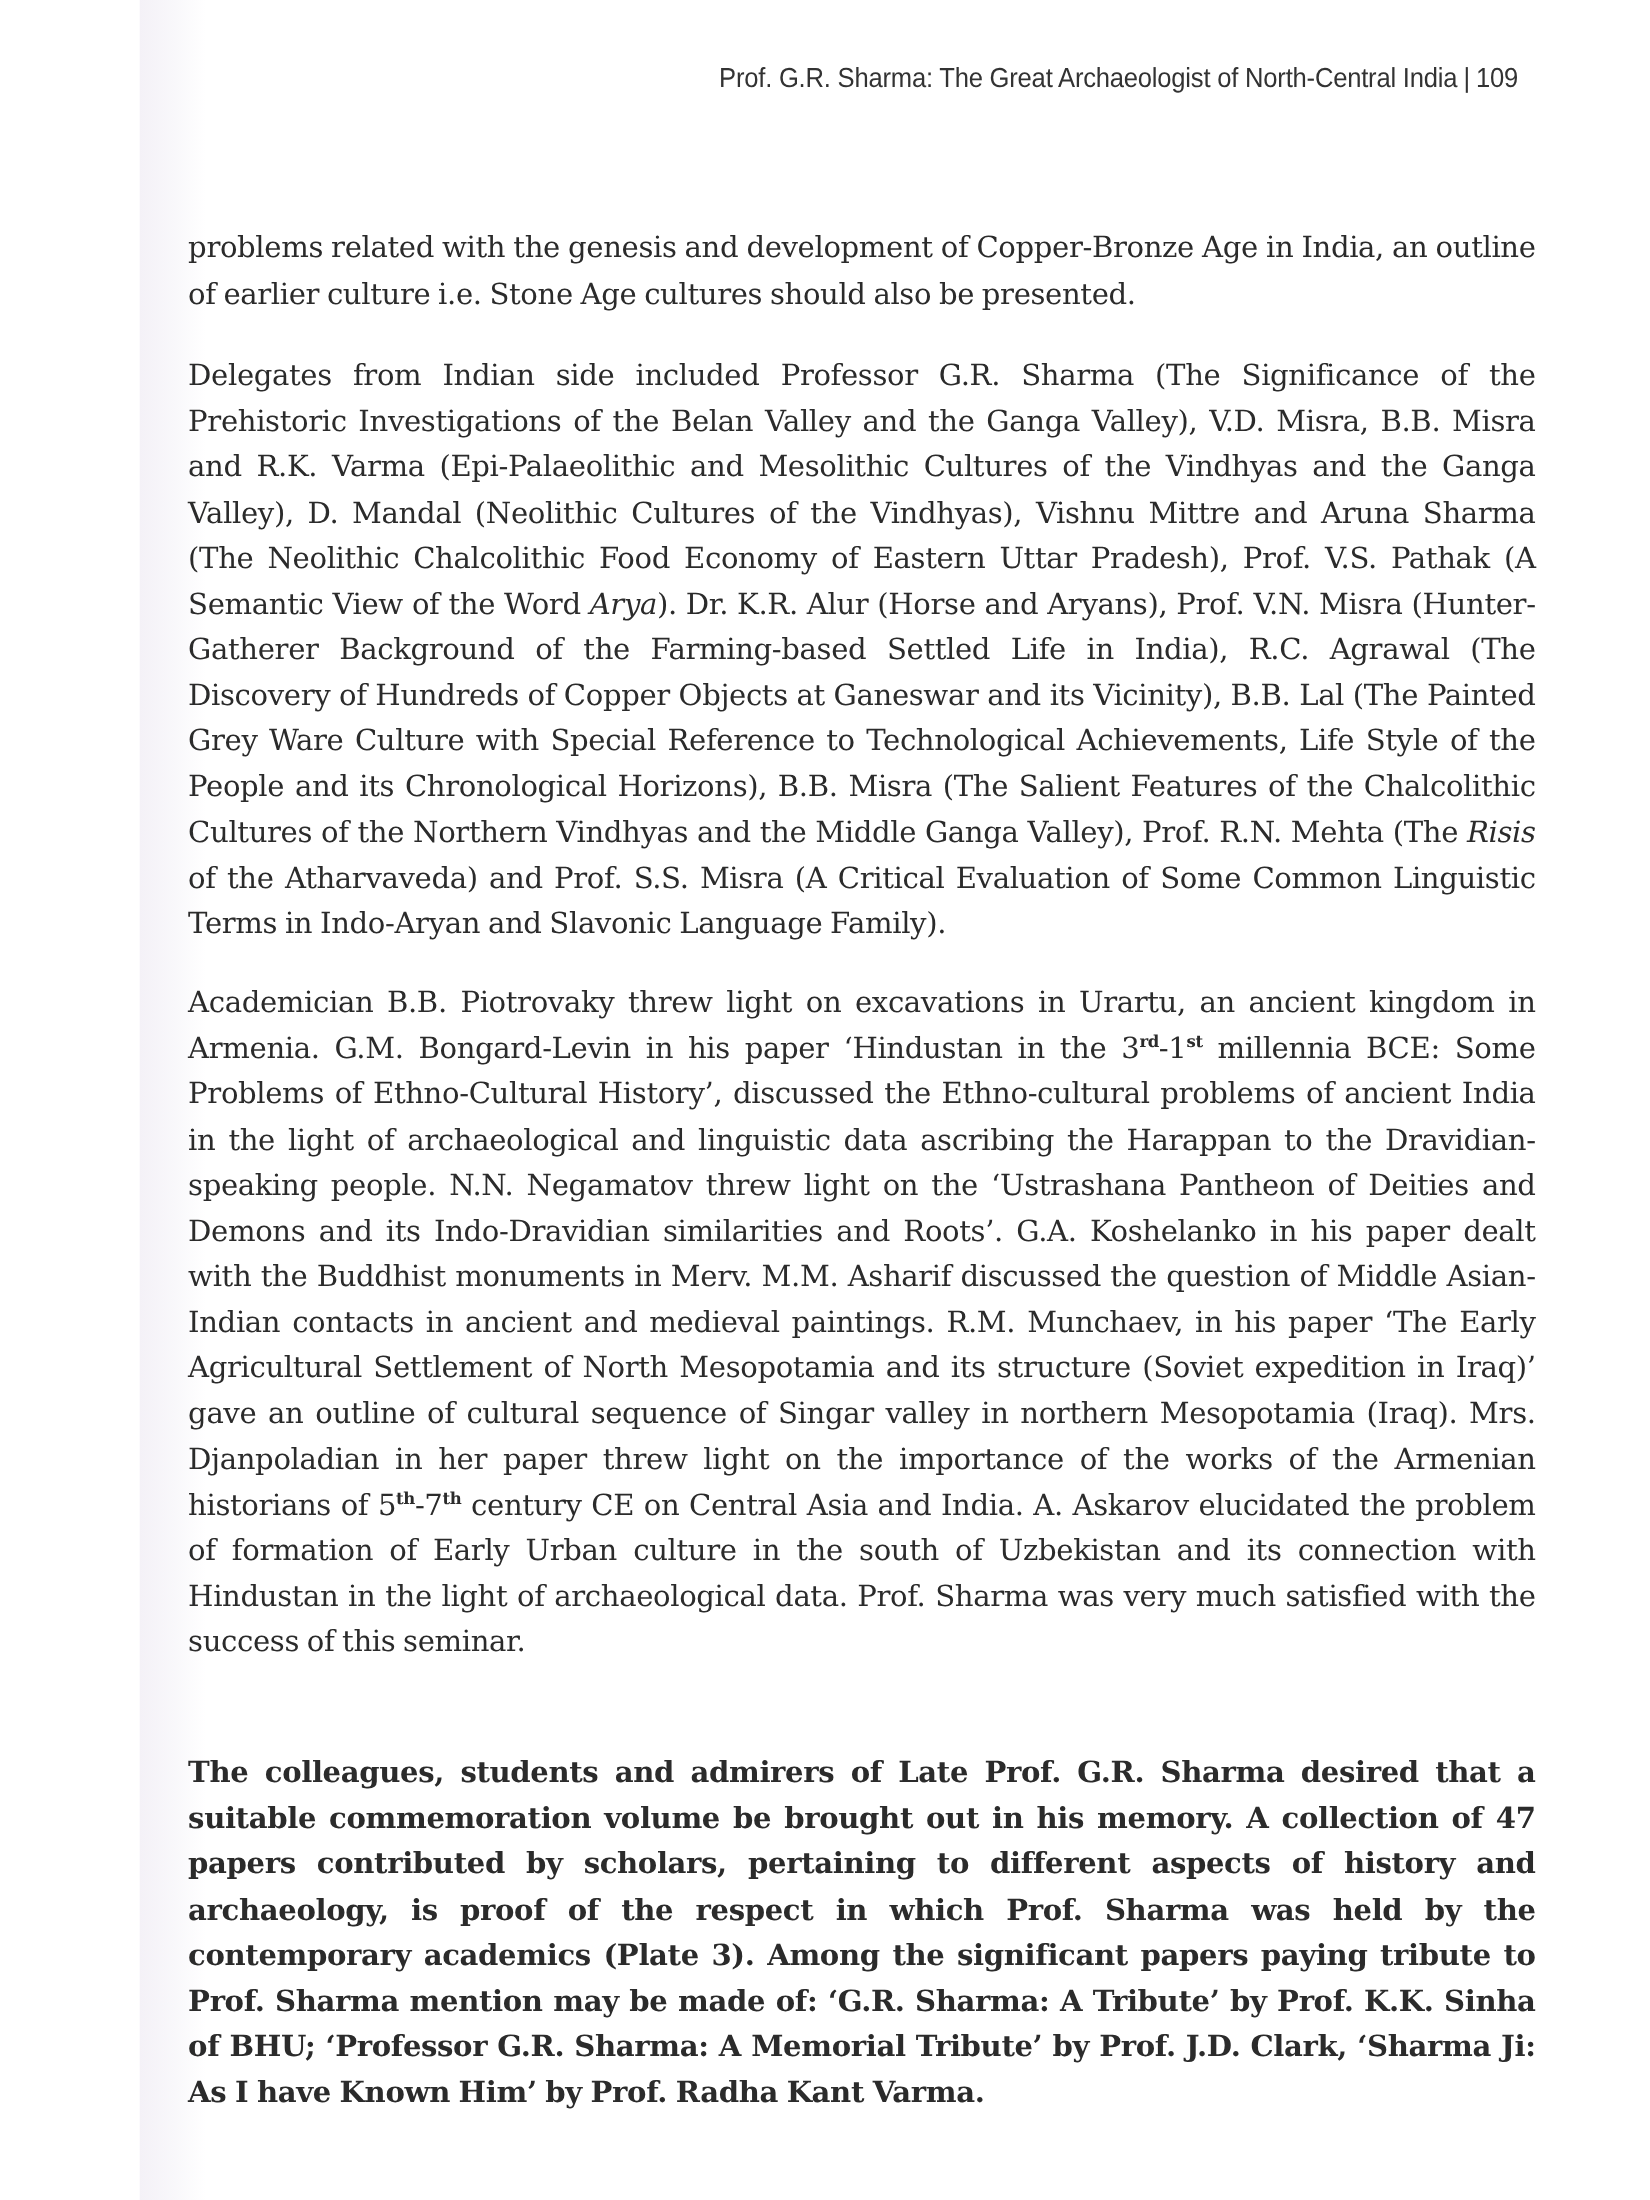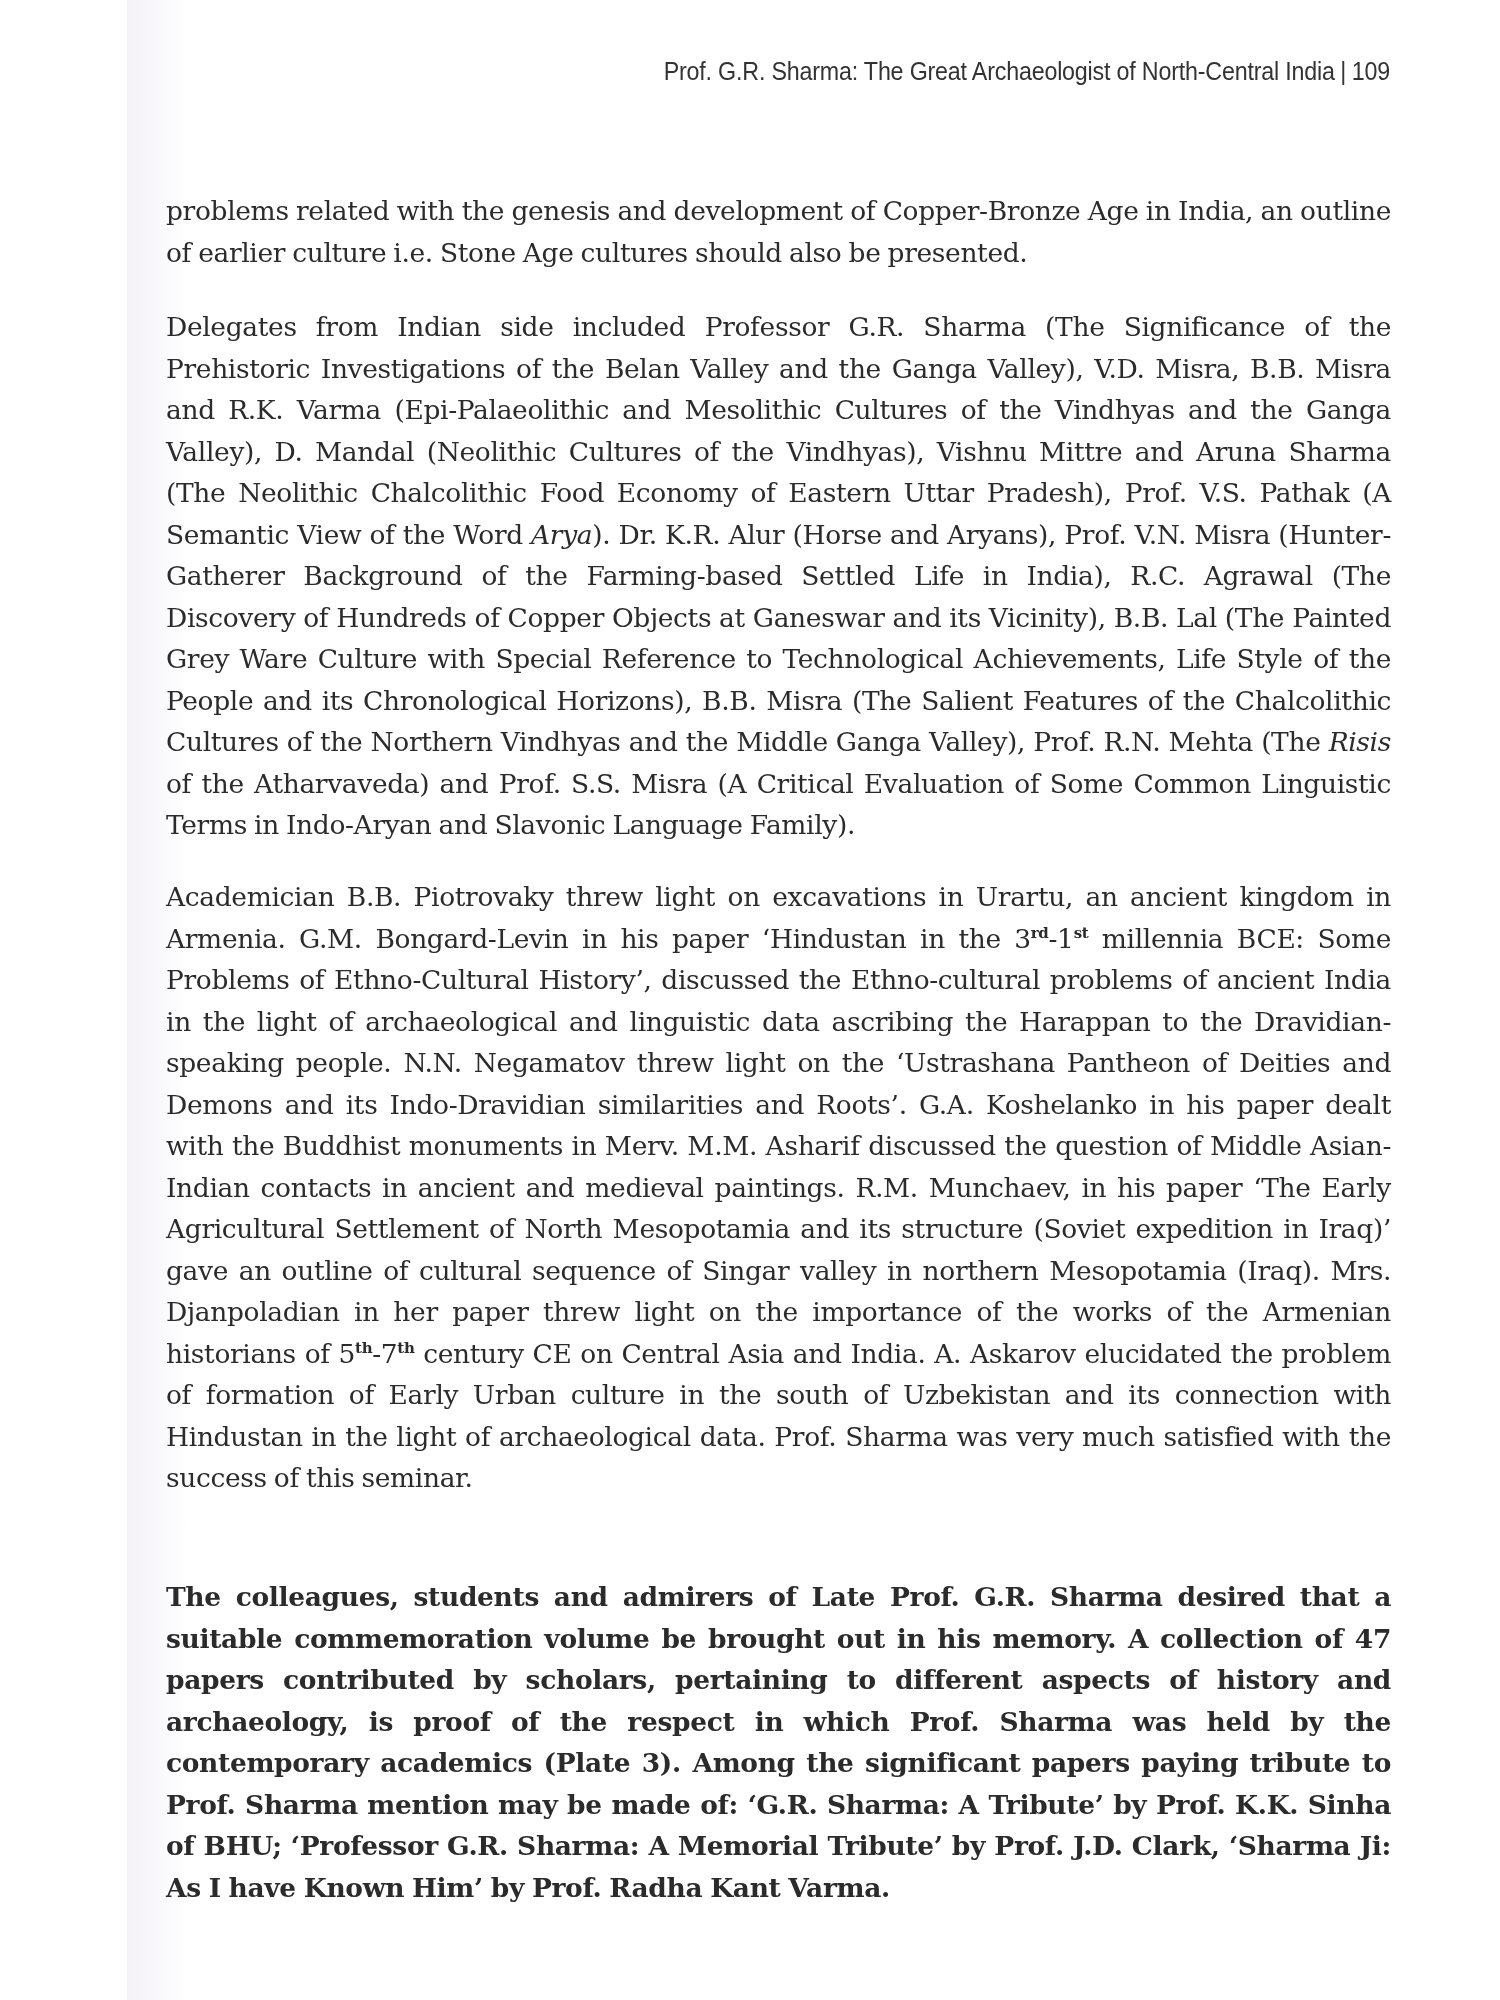--- a/index.html
+++ b/index.html
@@ -18,21 +18,21 @@
     .gutter {
       position: absolute;
       left: 127px;
       top: 0;
       width: 60px;
       height: 2000px;
       background: linear-gradient(to right, #f4f1f7 0%, #f9f8fb 55%, #ffffff 100%);
     }
     .page {
       position: absolute;
-      left: 165px;
+      left: 155px;
       top: 0;
       width: 1225px;
       height: 1906px;
     }
     .running-head {
       position: absolute;
       right: 0;
       top: 57px;
       font-family: "Liberation Sans", sans-serif;
       font-size: 25px;
@@ -40,21 +40,21 @@
       color: #333;
       white-space: nowrap;
       transform: scaleX(0.93);
       transform-origin: right center;
     }
     .running-head .sep { margin: 0 6px; }
     .para {
       position: absolute;
       left: 0;
       width: 1225px;
-      margin: 1px;
+      margin: 16px;
       font-size: 26.5px;
       line-height: 41.5px;
       text-align: justify;
       letter-spacing: -0.35px;
       word-spacing: -1px;
     }
     .para sup {
       font-size: 15px;
       line-height: 0;
       vertical-align: 10px;

